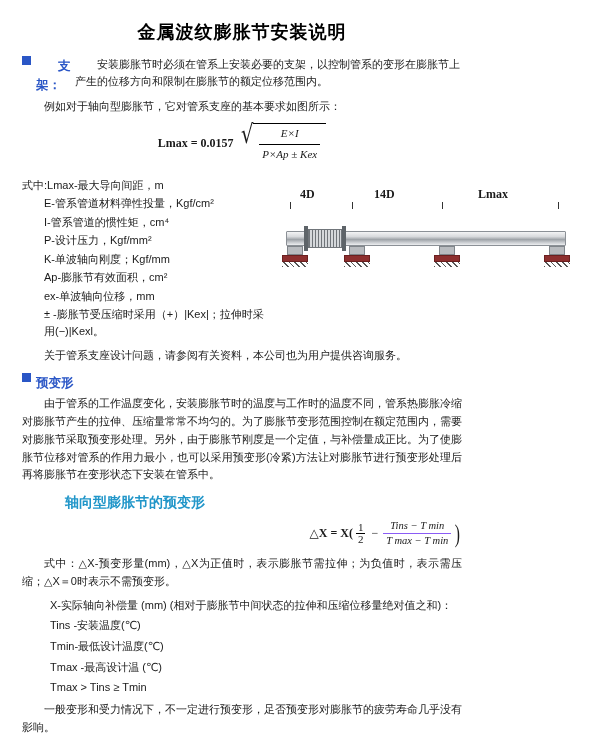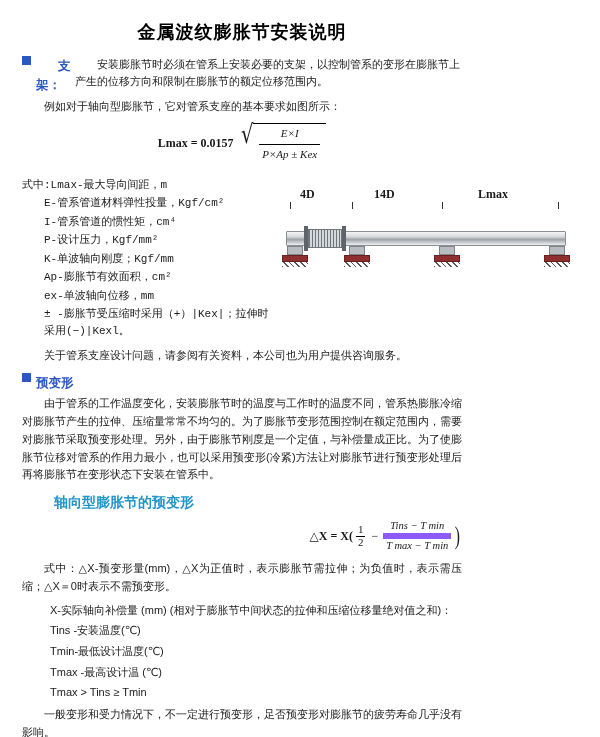--- a/index.html
+++ b/index.html
@@ -61,21 +61,21 @@
   .sect-title-blue {
     color: #2a56c6;
     font-weight: bold;
     font-size: 12.5px;
     font-family: "DejaVu Sans", "Liberation Sans", sans-serif;
   }
   .subhead-cyan {
     color: #2196c9;
     font-weight: bold;
     font-size: 14px;
-    margin: 8px 0 6px 4px;
+    margin: 8px 0 6px 15px;
     text-indent: 2em;
     font-family: "DejaVu Sans", "Liberation Sans", sans-serif;
   }
   .subhead-cyan.flush {
     text-indent: 0;
   }
   .formula-box {
     display: flex;
     justify-content: center;
     margin: 8px 0 10px 0;
@@ -130,21 +130,20 @@
     padding-left: 22px;
   }
   .two-col {
     display: flex;
     align-items: flex-start;
     gap: 6px;
   }
   .two-col .left {
     width: 252px;
     flex: 0 0 auto;
-    font-family: Liberation Mono, monospace;
   }
   .two-col .right {
     flex: 1 1 auto;
     padding-top: 12px;
   }
   
   .diagram {
     position: relative;
     width: 290px;
     height: 110px;
@@ -275,21 +274,21 @@
   .ratio {
     display: inline-flex;
     flex-direction: column;
     text-align: center;
     font-style: italic;
     font-size: 10.5px;
     line-height: 1.15;
     margin: 0 2px;
   }
   .ratio .n {
-    border-bottom: 6px solid #8b5cf6;
+    border-bottom: 1px solid #8b5cf6;
     padding: 0 3px 1px 3px;
   }
   .ratio .d {
     padding: 1px 3px 0 3px;
   }
   .list-line {
     margin: 0 0 3px 0;
     padding-left: 28px;
     font-size: 11px;
     line-height: 1.6;

